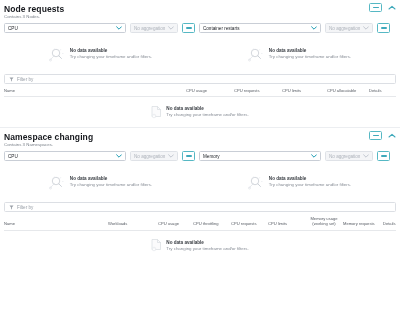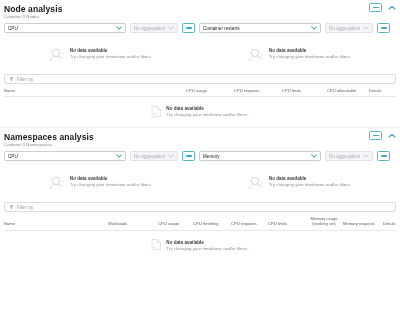--- a/index.html
+++ b/index.html
@@ -149,21 +149,21 @@
   .sec-sep { height: 1px; background: #eceef1; width: 400px; }
 </style>
 </head>
 <body>
 
 <div class="page">
 
   <div class="section">
 
     <div class="sec-head">
-      <div class="sec-title">Node analysis</div>
+      <div class="sec-title">Node requests</div>
       <div class="sec-sub">Contains 3 Nodes.</div>
 
       <div class="sec-actions">
         <div class="btn-ellipsis">
           <i></i>
         </div>
         <div class="btn-chevron">
           <svg width="8" height="5" viewBox="0 0 8 5">
             <path d="M1 4 L4 1.3 L7 4" fill="none" stroke="#3fa9bb" stroke-width="1.1" stroke-linecap="round" stroke-linejoin="round"></path>
           </svg>
@@ -295,21 +295,21 @@
         </div>
       </div>
     </div>
   </div>
 
   <div class="sec-sep"></div>
 
   <div class="section">
 
     <div class="sec-head">
-      <div class="sec-title">Namespaces analysis</div>
+      <div class="sec-title">Namespace changing</div>
       <div class="sec-sub">Contains 3 Namespaces.</div>
 
       <div class="sec-actions">
         <div class="btn-ellipsis">
           <i></i>
         </div>
         <div class="btn-chevron">
           <svg width="8" height="5" viewBox="0 0 8 5">
             <path d="M1 4 L4 1.3 L7 4" fill="none" stroke="#3fa9bb" stroke-width="1.1" stroke-linecap="round" stroke-linejoin="round"></path>
           </svg>

